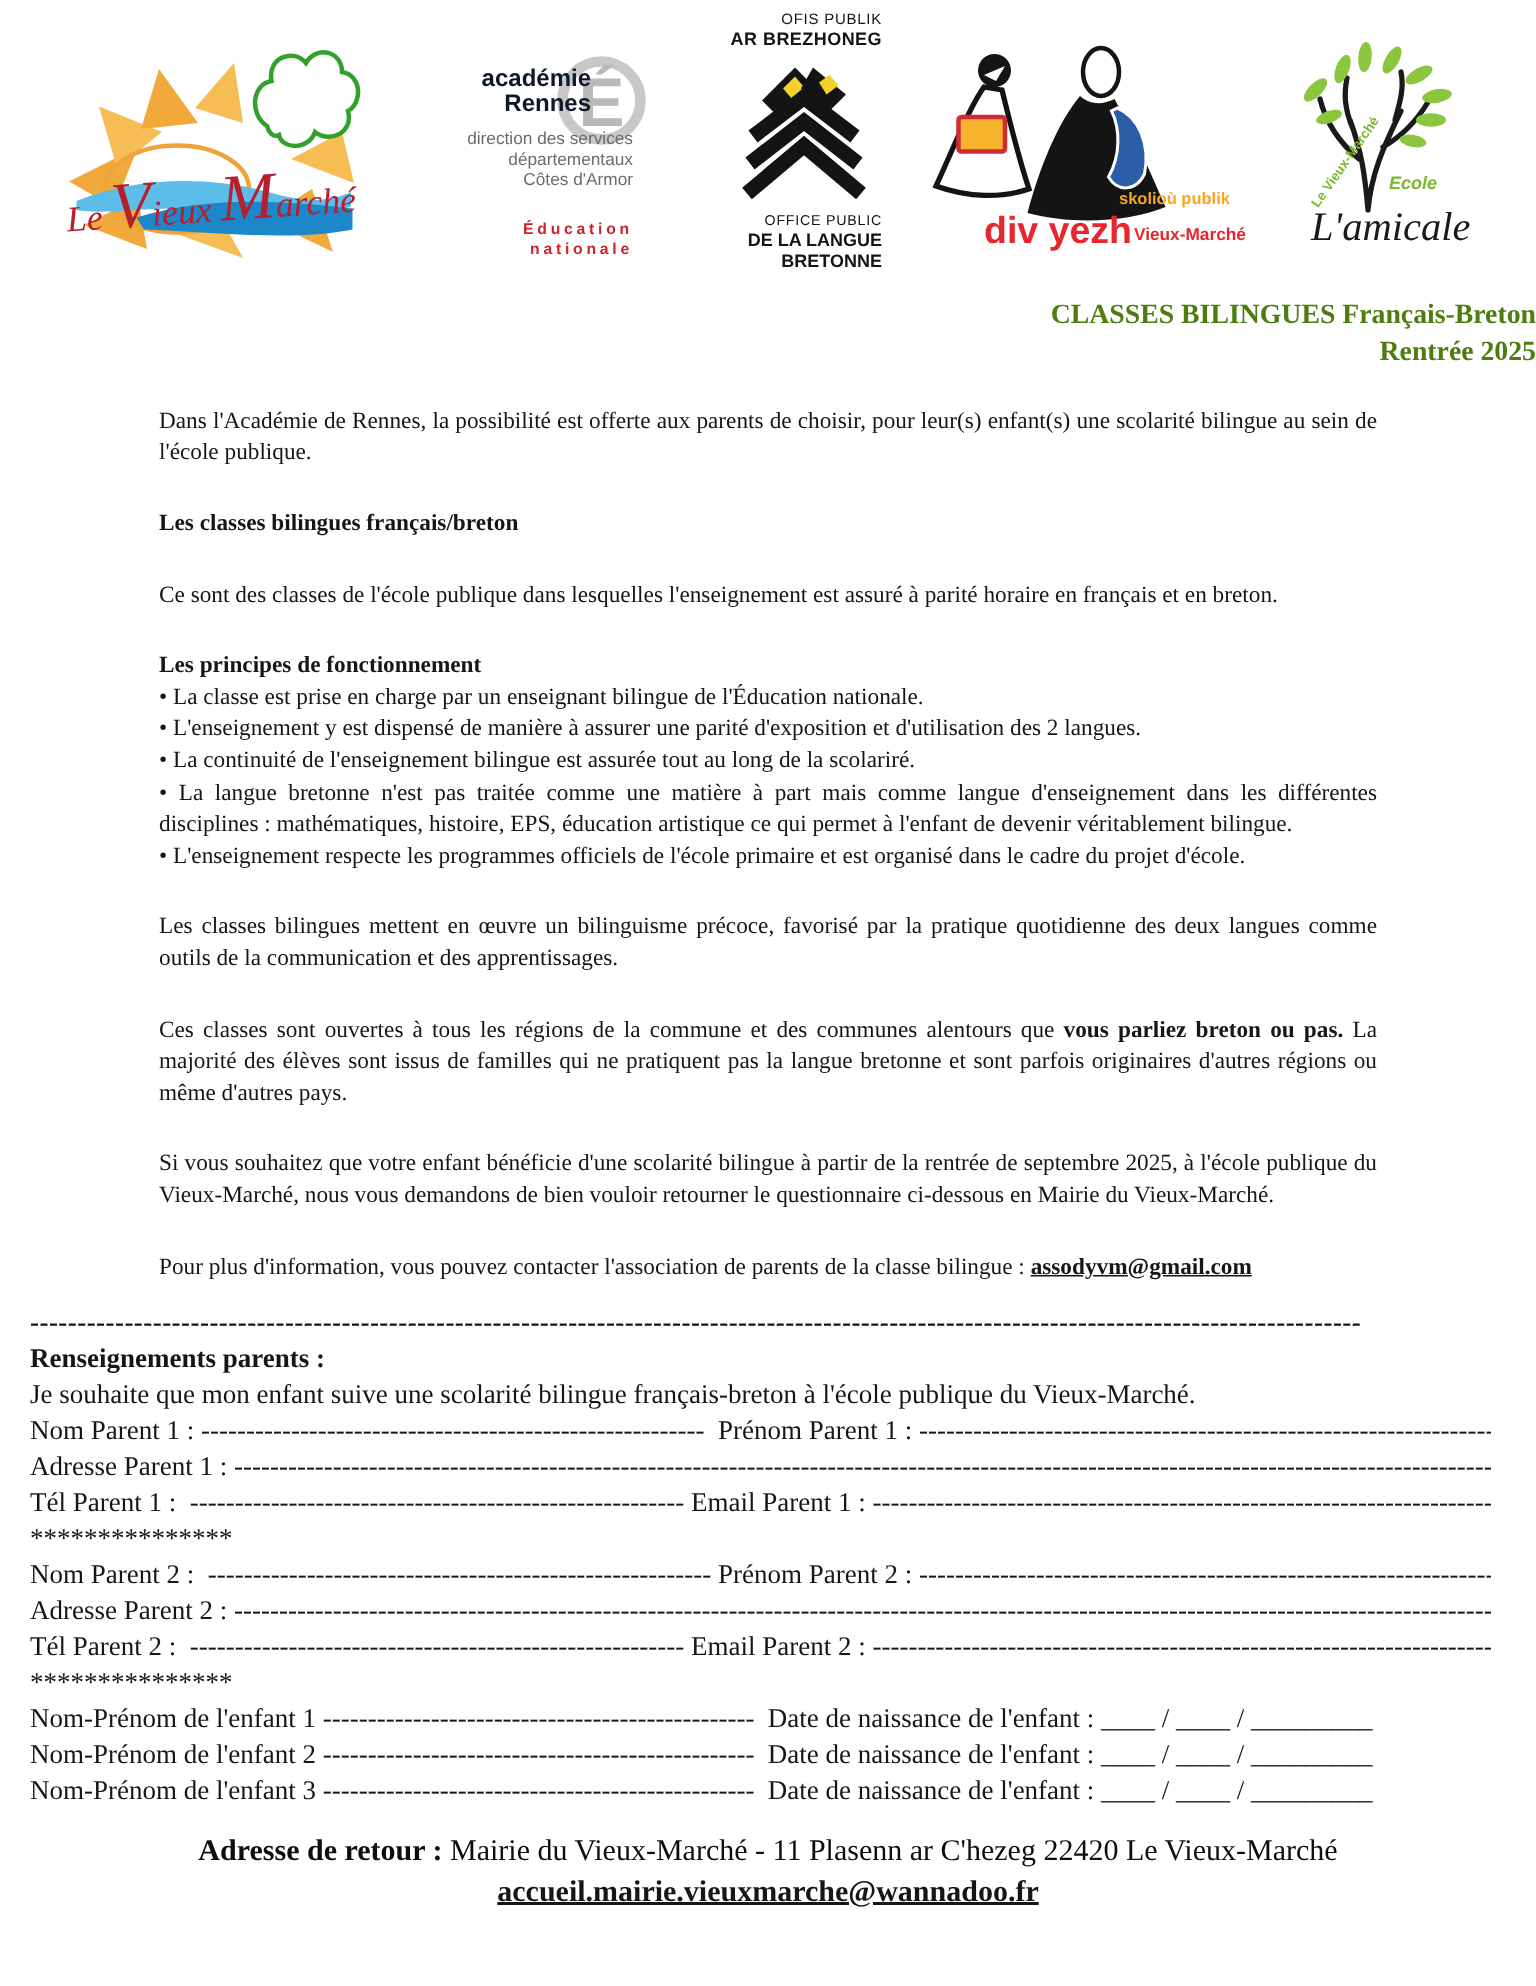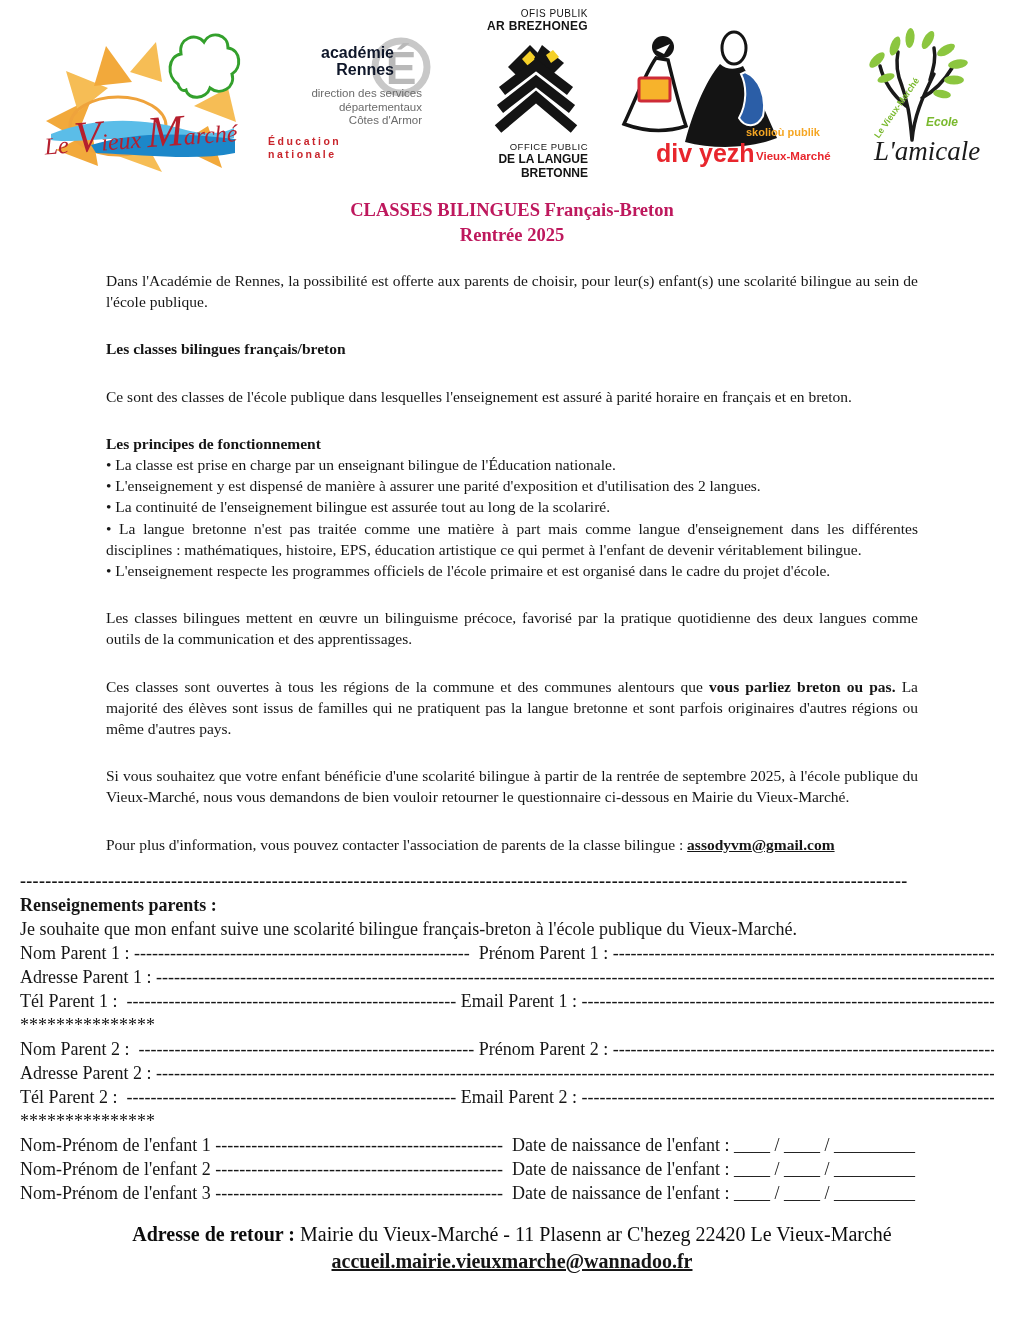--- a/index.html
+++ b/index.html
@@ -8,30 +8,30 @@
     font-family:"Liberation Serif", serif;color:#161616;
   }
   
   .header{position:relative;height:192px;}
   .logo{position:absolute;}
   .logo-vm{left:36px;top:26px;}
   .logo-acad{left:268px;top:44px;width:162px;font-family:"Liberation Sans", sans-serif;}
   .marianne{position:absolute;right:-2px;top:-8px;z-index:0;}
   .acad-title{position:relative;z-index:1;color:#0f172a;font-weight:bold;font-size:16px;line-height:17px;text-align:right;margin-right:36px;}
   .acad-sub{position:relative;z-index:1;color:#6b6b6b;font-size:11.5px;line-height:13.5px;text-align:right;margin-top:9px;margin-right:8px;}
-  .acad-edu{position:relative;z-index:1;color:#C9252C;font-weight:bold;font-size:10.5px;line-height:13px;letter-spacing:2.5px;margin-top:7px;margin-right:8px;}
+  .acad-edu{position:relative;z-index:1;color:#C9252C;font-weight:bold;font-size:10.5px;line-height:13px;letter-spacing:2.5px;text-align:right;margin-top:19px;margin-right:8px;}
   .logo-ofis{left:452px;top:8px;width:136px;text-align:right;font-family:"Liberation Sans", sans-serif;color:#141414;}
   .ofis-top1{font-size:10px;letter-spacing:.5px;}
   .ofis-top2{font-size:12px;font-weight:bold;letter-spacing:.3px;}
   .ofis-bot1{font-size:9.5px;letter-spacing:.5px;}
   .ofis-bot2,.ofis-bot3{font-size:12px;font-weight:bold;}
   .logo-dy{left:606px;top:20px;text-align:center;}
   .logo-am{left:850px;top:22px;}
   
-  .title{margin-top:6px;text-align:center;font-weight:bold;font-size:18.5px;line-height:25px;color:#be185d;}
+  .title{margin-top:6px;text-align:right;font-weight:bold;font-size:18.5px;line-height:25px;color:#4d7c0f;}
   
   .doc{margin:22px 106px 0 106px;font-size:15.5px;line-height:21.2px;text-align:justify;}
   .doc .gap{margin-top:26px;}
   .b{font-weight:bold;}
   .email-link{font-weight:bold;text-decoration:underline;color:#161616;cursor:pointer;}
   
   .form{margin:14px 30px 0 20px;font-size:18px;line-height:24px;}
   .row{height:24px;overflow:hidden;white-space:pre;}
   .sep{font-weight:bold;letter-spacing:.3px;}
   .form .head{font-weight:bold;}

